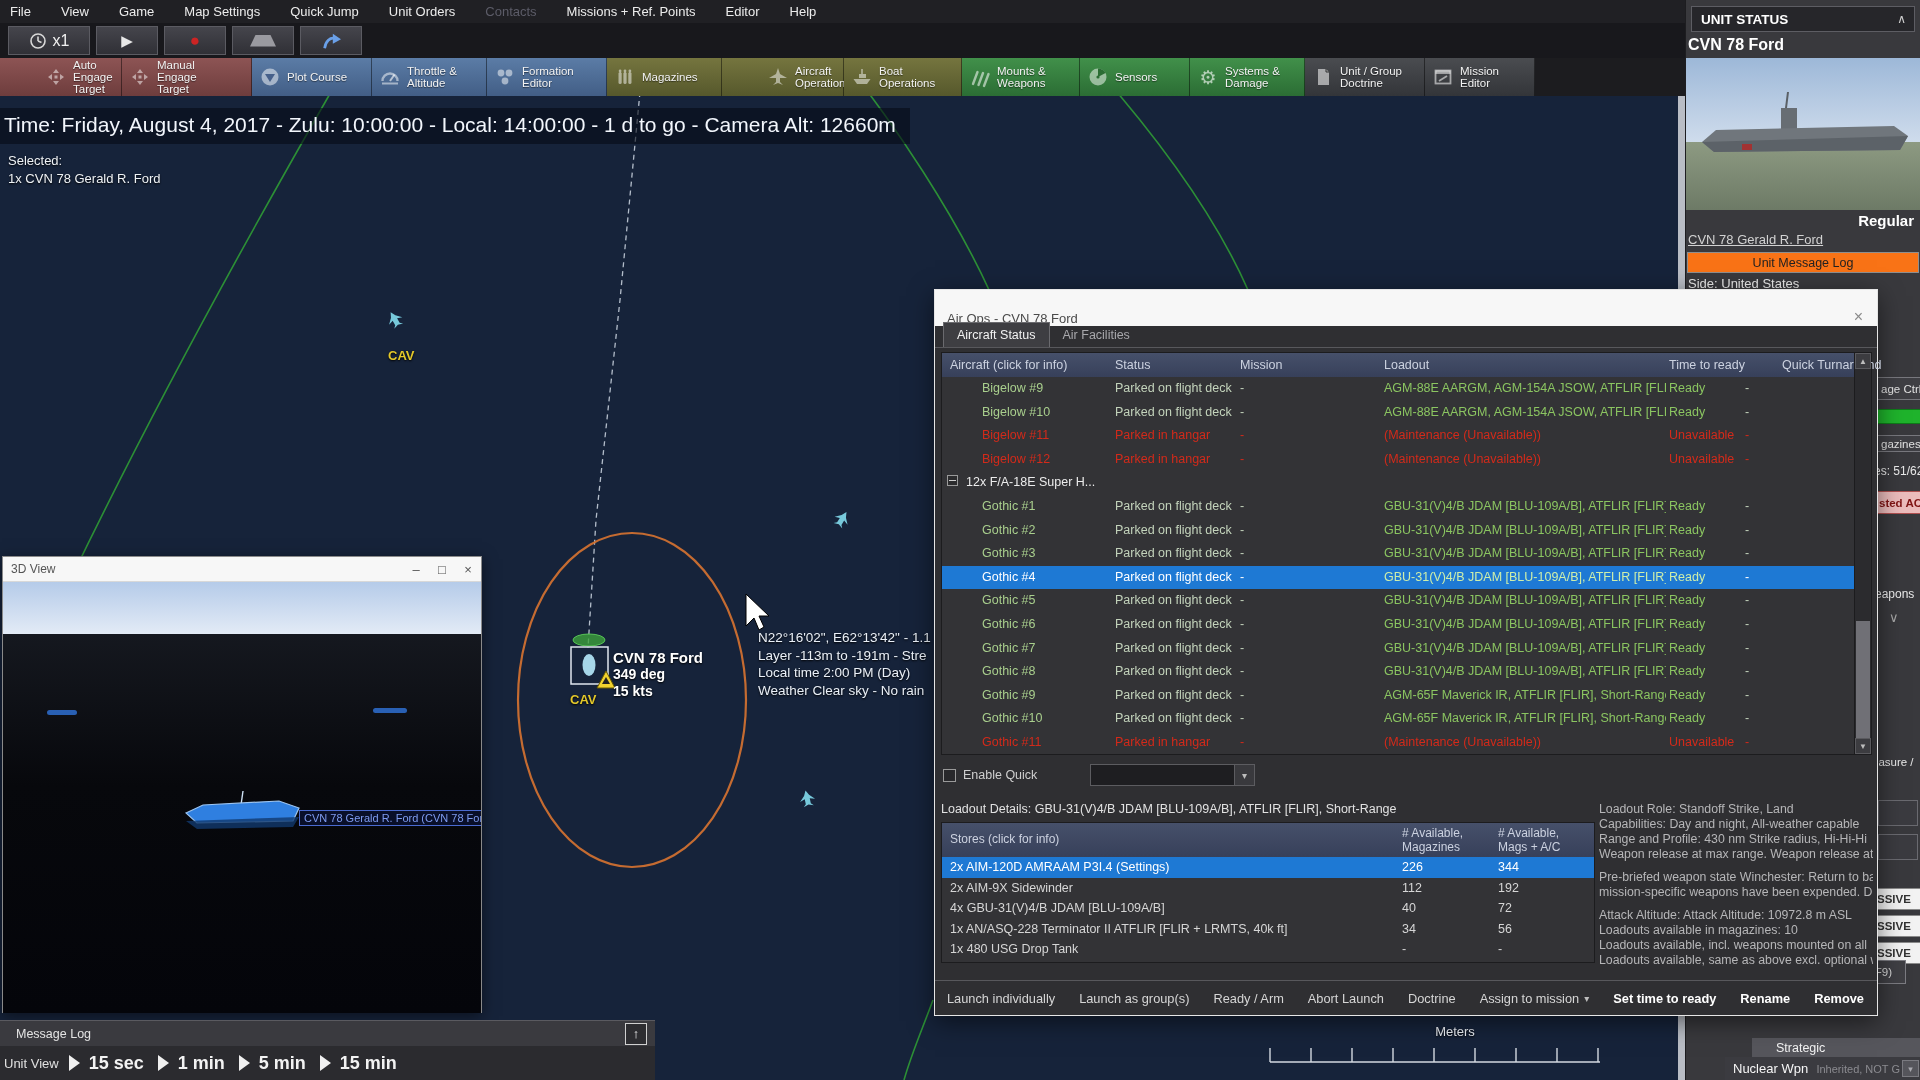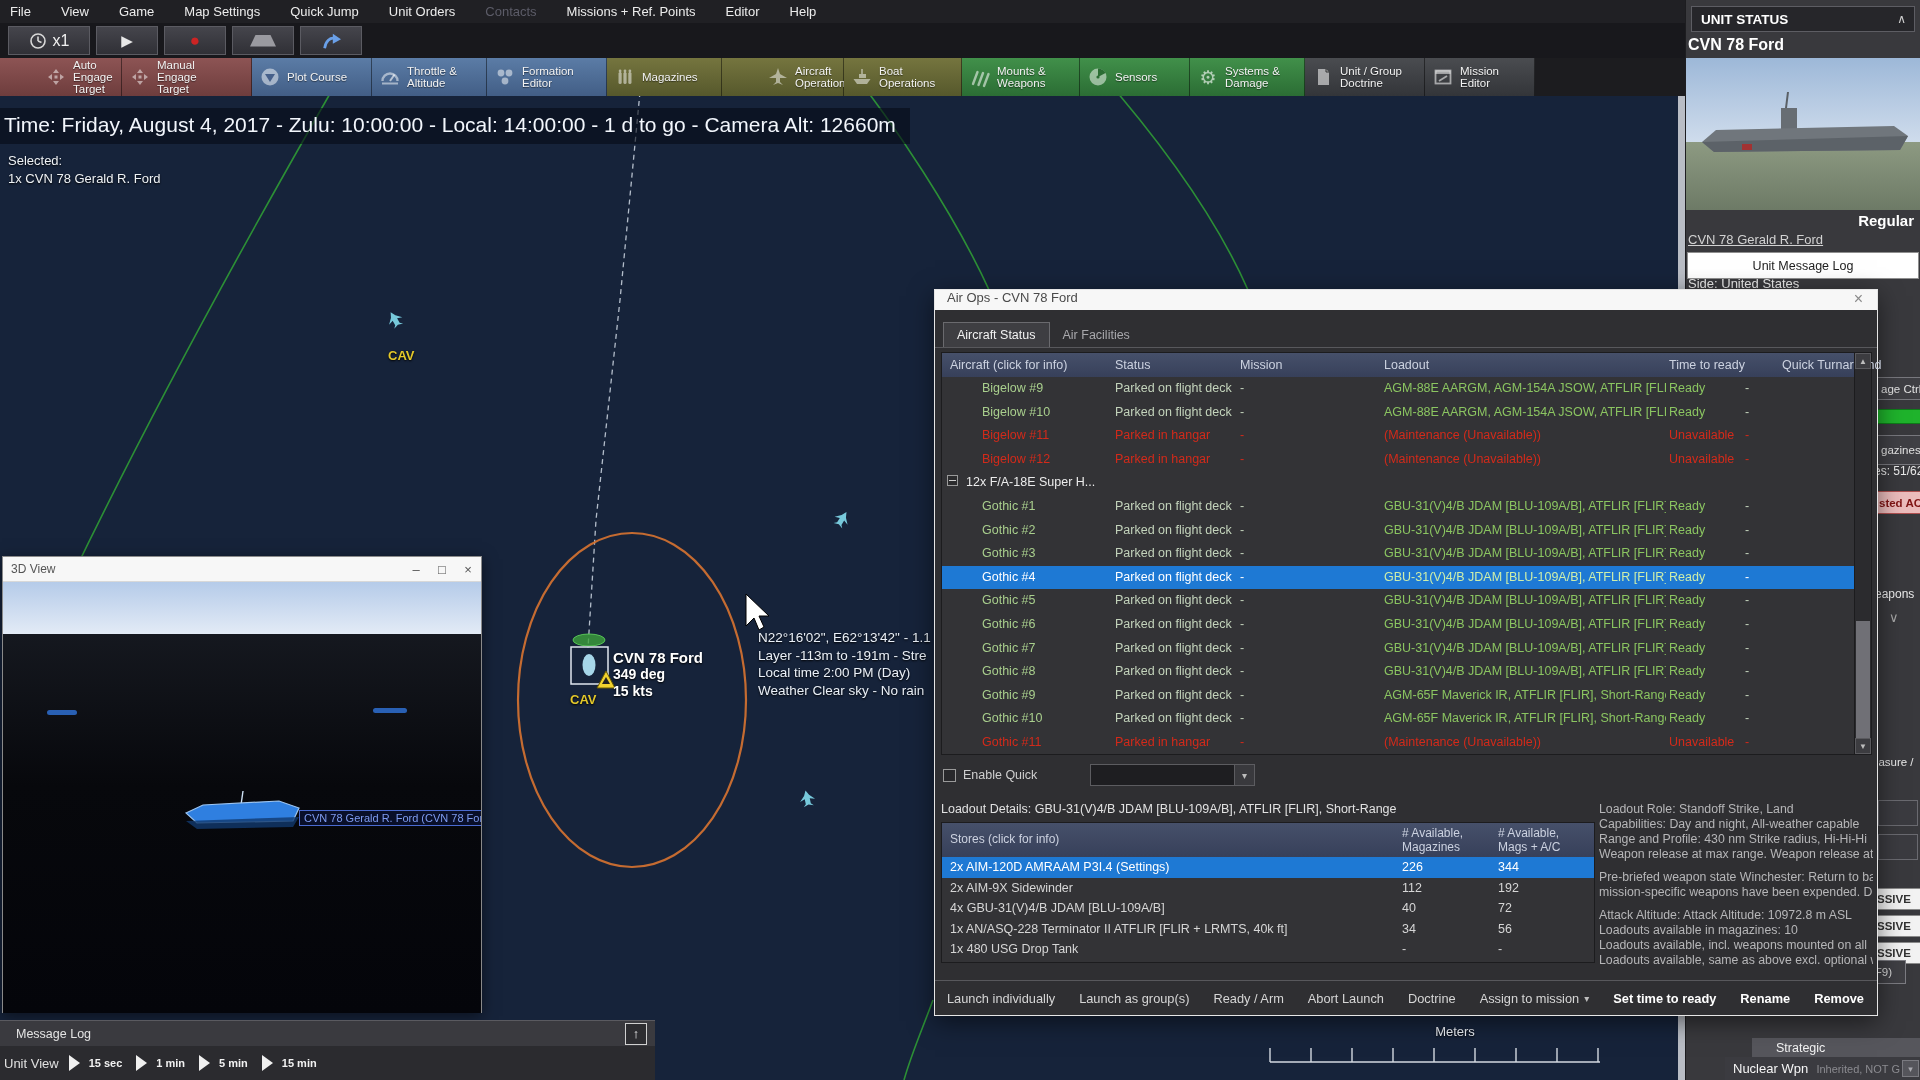--- a/index.html
+++ b/index.html
@@ -68,33 +68,33 @@
   .msgbar{position:absolute;left:0;top:1020px;width:655px;height:26px;background:#3a3a3f;border-top:1px solid #5a5a60;
     z-index:3;display:flex;align-items:center;box-sizing:border-box;}
   .msgbar-title{font-size:12.5px;color:#e4e4e4;margin-left:16px;flex:1;}
   .msg-up{width:20px;height:20px;border:1px solid #d0d0d0;background:#2d2d31;color:#f0f0f0;font-size:13px;
     display:flex;align-items:center;justify-content:center;margin-right:8px;}
   .uvbar{position:absolute;left:0;top:1046px;width:655px;height:34px;background:#2b2b2f;z-index:3;
     display:flex;align-items:center;box-sizing:border-box;}
   .uv-title{font-size:13px;color:#e0e0e0;margin:0 10px 0 4px;}
   .uv-item{display:flex;align-items:center;margin-right:14px;cursor:default;}
   .uv-tri{width:0;height:0;border-left:11px solid #f0f0f0;border-top:8px solid transparent;border-bottom:8px solid transparent;margin-right:9px;}
-  .uv-label{font-size:11px;font-weight:bold;color:#f2f2f2;}
+  .uv-label{font-size:18px;font-weight:bold;color:#f2f2f2;}
   
   .sidebar{position:absolute;left:1685px;top:0;width:235px;height:1080px;background:#39393d;z-index:2;
     border-left:1px solid #1d1d20;box-sizing:border-box;}
   .us-header{position:absolute;left:5px;top:6px;width:224px;height:26px;background:#26262a;border:1px solid #5d5d63;
     box-sizing:border-box;display:flex;align-items:center;}
   .us-header-text{font-size:13.5px;font-weight:bold;color:#fff;margin-left:9px;flex:1;}
   .us-chevron{color:#cfcfcf;font-size:12px;margin-right:8px;}
   .us-unitname{position:absolute;left:2px;top:36px;font-size:16px;font-weight:bold;color:#fff;}
   .us-photo{position:absolute;left:0;top:58px;width:235px;height:152px;}
   .us-regular{position:absolute;left:0;top:212px;width:228px;text-align:right;font-size:15px;font-weight:bold;color:#fff;}
   .us-link{position:absolute;left:2px;top:232px;font-size:13px;color:#d2d2d2;text-decoration:underline;}
-  .us-msglog{position:absolute;left:1px;top:252px;width:232px;height:27px;background:#ffffff;border:1px solid #8f8f8f;
+  .us-msglog{position:absolute;left:1px;top:252px;width:232px;height:21px;background:#f97316;border:1px solid #8f8f8f;
     box-sizing:border-box;color:#222;font-size:12.5px;display:flex;align-items:center;justify-content:center;}
   .us-side{position:absolute;left:2px;top:276px;font-size:13px;color:#ececec;}
   .frag-btn{position:absolute;background:#3f3f44;border:1px solid #78787e;box-sizing:border-box;color:#e2e2e2;
     font-size:11.5px;display:flex;align-items:center;padding-left:4px;white-space:nowrap;overflow:hidden;}
   .frag-text{position:absolute;font-size:12px;color:#eaeaea;white-space:nowrap;}
   .frag-green{position:absolute;left:191px;top:409px;width:44px;height:15px;background:#1fb32c;border:1px solid #0d7d18;box-sizing:border-box;}
   .frag-red{background:#ecbcbc;border:1px solid #b05050;color:#801414;font-weight:bold;}
   .frag-white{background:#f2f2f2;border:1px solid #8a8a8a;color:#333;font-weight:bold;}
   .frag-box{position:absolute;width:40px;height:26px;background:#3b3b40;border:1px solid #6a6a70;box-sizing:border-box;}
   .frag-chev{position:absolute;left:203px;top:610px;color:#a8a8a8;font-size:13px;}
@@ -103,21 +103,21 @@
   .strat-bar{position:absolute;left:39px;top:1038px;width:196px;height:19px;background:#56565c;color:#f2f2f2;
     font-size:12.5px;display:flex;align-items:center;padding-left:24px;box-sizing:border-box;margin-left:27px;}
   .nuc-row{position:absolute;left:39px;top:1057px;width:196px;height:23px;background:#3b3b40;display:flex;align-items:center;box-sizing:border-box;}
   .nuc-label{font-size:13px;color:#f6f6f6;margin-left:8px;flex:1;}
   .nuc-value{font-size:11px;color:#8b8b90;margin-right:2px;white-space:nowrap;}
   .nuc-dd{width:17px;height:17px;background:#55555b;border:1px solid #7a7a80;color:#a8a8ae;font-size:9px;
     display:flex;align-items:center;justify-content:center;margin-right:2px;box-sizing:border-box;}
   
   .dialog{position:absolute;left:935px;top:290px;width:942px;height:725px;background:#2f2f32;z-index:5;
     box-shadow:0 0 0 1px #e6e6e6,0 6px 24px rgba(0,0,0,.55);}
-  .dlg-title{height:20px;background:#f7f7f7;display:flex;align-items:flex-start;}
+  .dlg-title{height:36px;background:#f7f7f7;display:flex;align-items:flex-end;}
   .dlg-title-text{font-size:13px;color:#4a4a4a;margin-left:12px;flex:1;}
   .dlg-close{font-size:16px;color:#8a8a8a;margin-right:14px;cursor:default;}
   .tabstrip{position:absolute;left:0;top:30px;width:100%;height:28px;border-bottom:1px solid #58585c;box-sizing:border-box;
     display:flex;align-items:flex-end;padding-left:8px;}
   .tab{font-size:12.5px;padding:5px 13px;cursor:default;}
   .tab.active{background:#3e3e42;border:1px solid #6a6a6e;border-bottom:none;color:#f2f2f2;}
   .tab.inactive{color:#a8a8ac;}
   .ac-table{position:absolute;left:6px;top:62px;width:931px;height:403px;background:#333336;border:1px solid #1c1c1e;box-sizing:border-box;}
   .ac-head{position:relative;height:24px;background:linear-gradient(#46506a,#37405a);}
   .ac-head span{position:absolute;top:5px;font-size:12.5px;color:#ccd2e0;white-space:nowrap;}
@@ -477,21 +477,21 @@
       <path d="M16 84 L222 78 L214 92 L28 94 Z" fill="#5c6268"></path>
       <rect x="56" y="86" width="10" height="6" fill="#a23232"></rect>
     </svg>
     <div class="us-regular">Regular</div>
     <div class="us-link">CVN 78 Gerald R. Ford</div>
     <div class="us-msglog">Unit Message Log</div>
     <div class="us-side">Side: United States</div>
 
     <div class="frag-btn" style="left:190px;top:377px;width:45px;height:23px;">age Ctrl</div>
     <div class="frag-green"></div>
-    <div class="frag-btn" style="left:190px;top:435px;width:45px;height:30px;">gazines</div>
+    <div class="frag-btn" style="left:190px;top:435px;width:45px;height:17px;">gazines</div>
     <div class="frag-text" style="left:188px;top:464px;">es: 51/62</div>
     <div class="frag-btn frag-red" style="left:188px;top:491px;width:47px;height:23px;">sted AC</div>
     <div class="frag-text" style="left:189px;top:587px;">eapons</div>
     <div class="frag-chev">∨</div>
     <div class="frag-text" style="left:186px;top:756px;font-size:11.5px;">easure /</div>
     <div class="frag-box" style="left:192px;top:800px;"></div>
     <div class="frag-box" style="left:192px;top:834px;"></div>
     <div class="frag-btn frag-white" style="left:186px;top:888px;width:49px;height:22px;">SSIVE</div>
     <div class="frag-btn frag-white" style="left:186px;top:915px;width:49px;height:22px;">SSIVE</div>
     <div class="frag-btn frag-white" style="left:186px;top:942px;width:49px;height:22px;">SSIVE</div>

